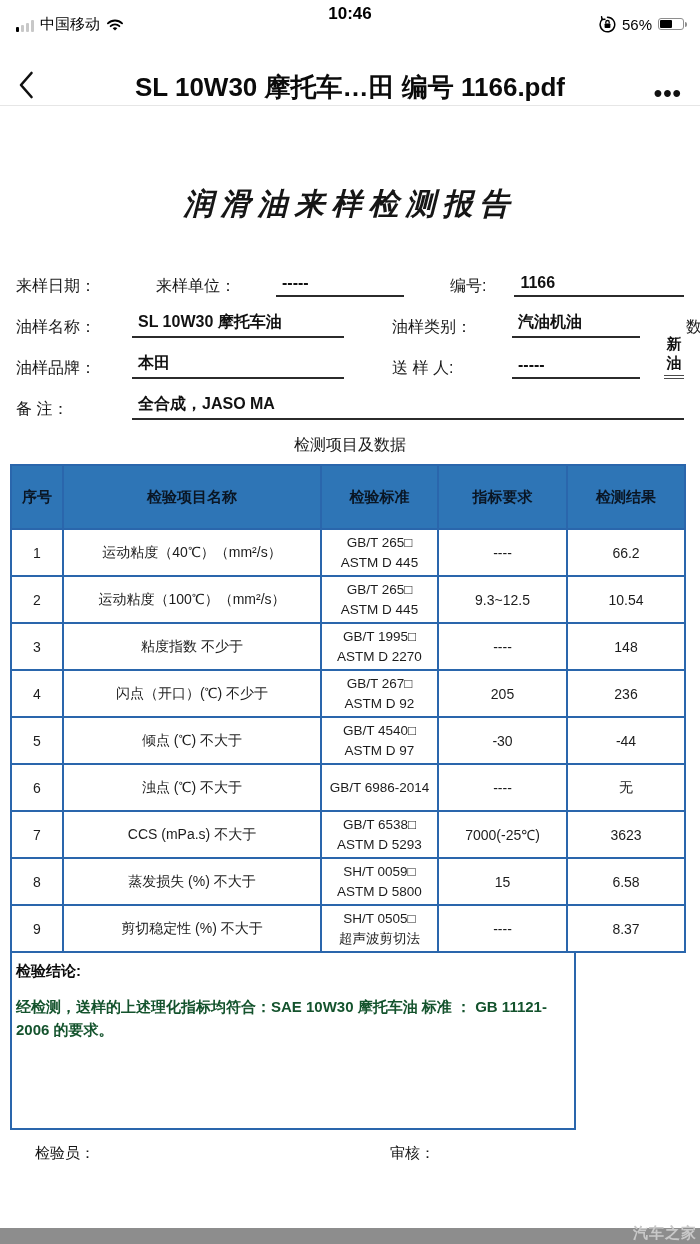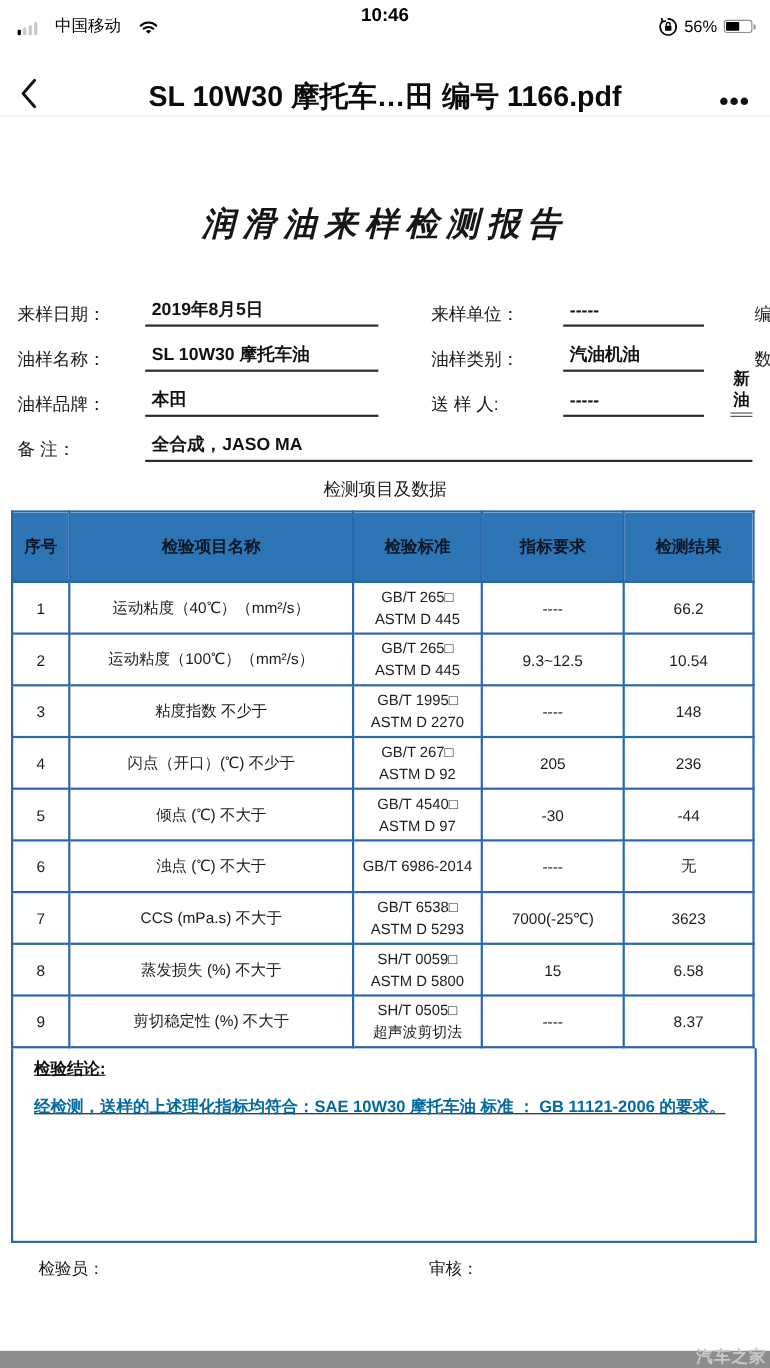--- a/index.html
+++ b/index.html
@@ -12,21 +12,21 @@
     overflow: hidden;
   }
   
   .status-bar {
     height: 42px;
     display: flex; align-items: center;
     padding: 6px 16px 0 16px;
     position: relative;
     background: #fff;
   }
-  .sb-left { display: flex; align-items: flex-end; gap: 16px; }
+  .sb-left { display: flex; align-items: flex-end; gap: 6px; }
   .signal { display: flex; align-items: flex-end; gap: 2px; height: 12px; }
   .signal i { display: block; width: 3px; border-radius: 1px; background: #c8c8c8; }
   .signal i:nth-child(1) { height: 5px; background: #000; }
   .signal i:nth-child(2) { height: 7px; }
   .signal i:nth-child(3) { height: 9px; }
   .signal i:nth-child(4) { height: 12px; }
   .carrier { font-size: 15px; font-weight: 500; color: #000; line-height: 1; padding-bottom: 1px;}
   .sb-time {
     position: absolute; left: 0; right: 0; top: 4px;
     text-align: center; font-size: 17px; font-weight: 700; color: #000;
@@ -119,28 +119,27 @@
     height: 64px;
   }
   .test-table tbody td {
     height: 47px;
     font-size: 14px;
     color: #1c1c1c;
   }
   .std-line { font-size: 13.5px; line-height: 1.45; }
   
   .conclusion {
-    width: 678px; margin-left: 10px;
+    width: 566px; margin-left: 10px;
     border: 2px solid #2a66ac; border-top: none;
     height: 177px;
-    padding: 9px 19px;
-    text-decoration: underline;
+    padding: 9px 4px;
   }
   .conclusion-label { font-size: 15px; font-weight: 700; color: #0d0d0d; }
-  .conclusion-text { font-size: 15px; font-weight: 700; color: #0369a1; margin-top: 15px; line-height: 1.5; }
+  .conclusion-text { font-size: 15px; font-weight: 700; color: #14532d; margin-top: 15px; line-height: 1.5; }
   
   .signatures { position: relative; height: 26px; margin-top: 14px; font-size: 15px; color: #151515; }
   .sig-inspector { position: absolute; left: 35px; }
   .sig-reviewer { position: absolute; left: 390px; }
   
   .bottom-bar {
     position: absolute; left: 0; right: 0; bottom: 0;
     height: 16px; background: #8d8d8d;
   }
   .watermark {
@@ -202,21 +201,20 @@
   <div class="menu-btn">•••</div>
 </div>
 
 <div class="document">
 
   <div class="report-title">润滑油来样检测报告</div>
 
   <div class="form">
     <div class="frow">
       <span class="flabel lab1">来样日期：</span>
-      <span class="fvalue val1">2019年8月5日</span>
       <span class="flabel lab2">来样单位：</span>
       <span class="fvalue val2">-----</span>
       <span class="flabel lab3">编号:</span>
       <span class="fvalue val3">1166</span>
     </div>
     <div class="frow">
       <span class="flabel lab1">油样名称：</span>
       <span class="fvalue val1">SL 10W30 摩托车油</span>
       <span class="flabel lab2">油样类别：</span>
       <span class="fvalue val2">汽油机油</span>

